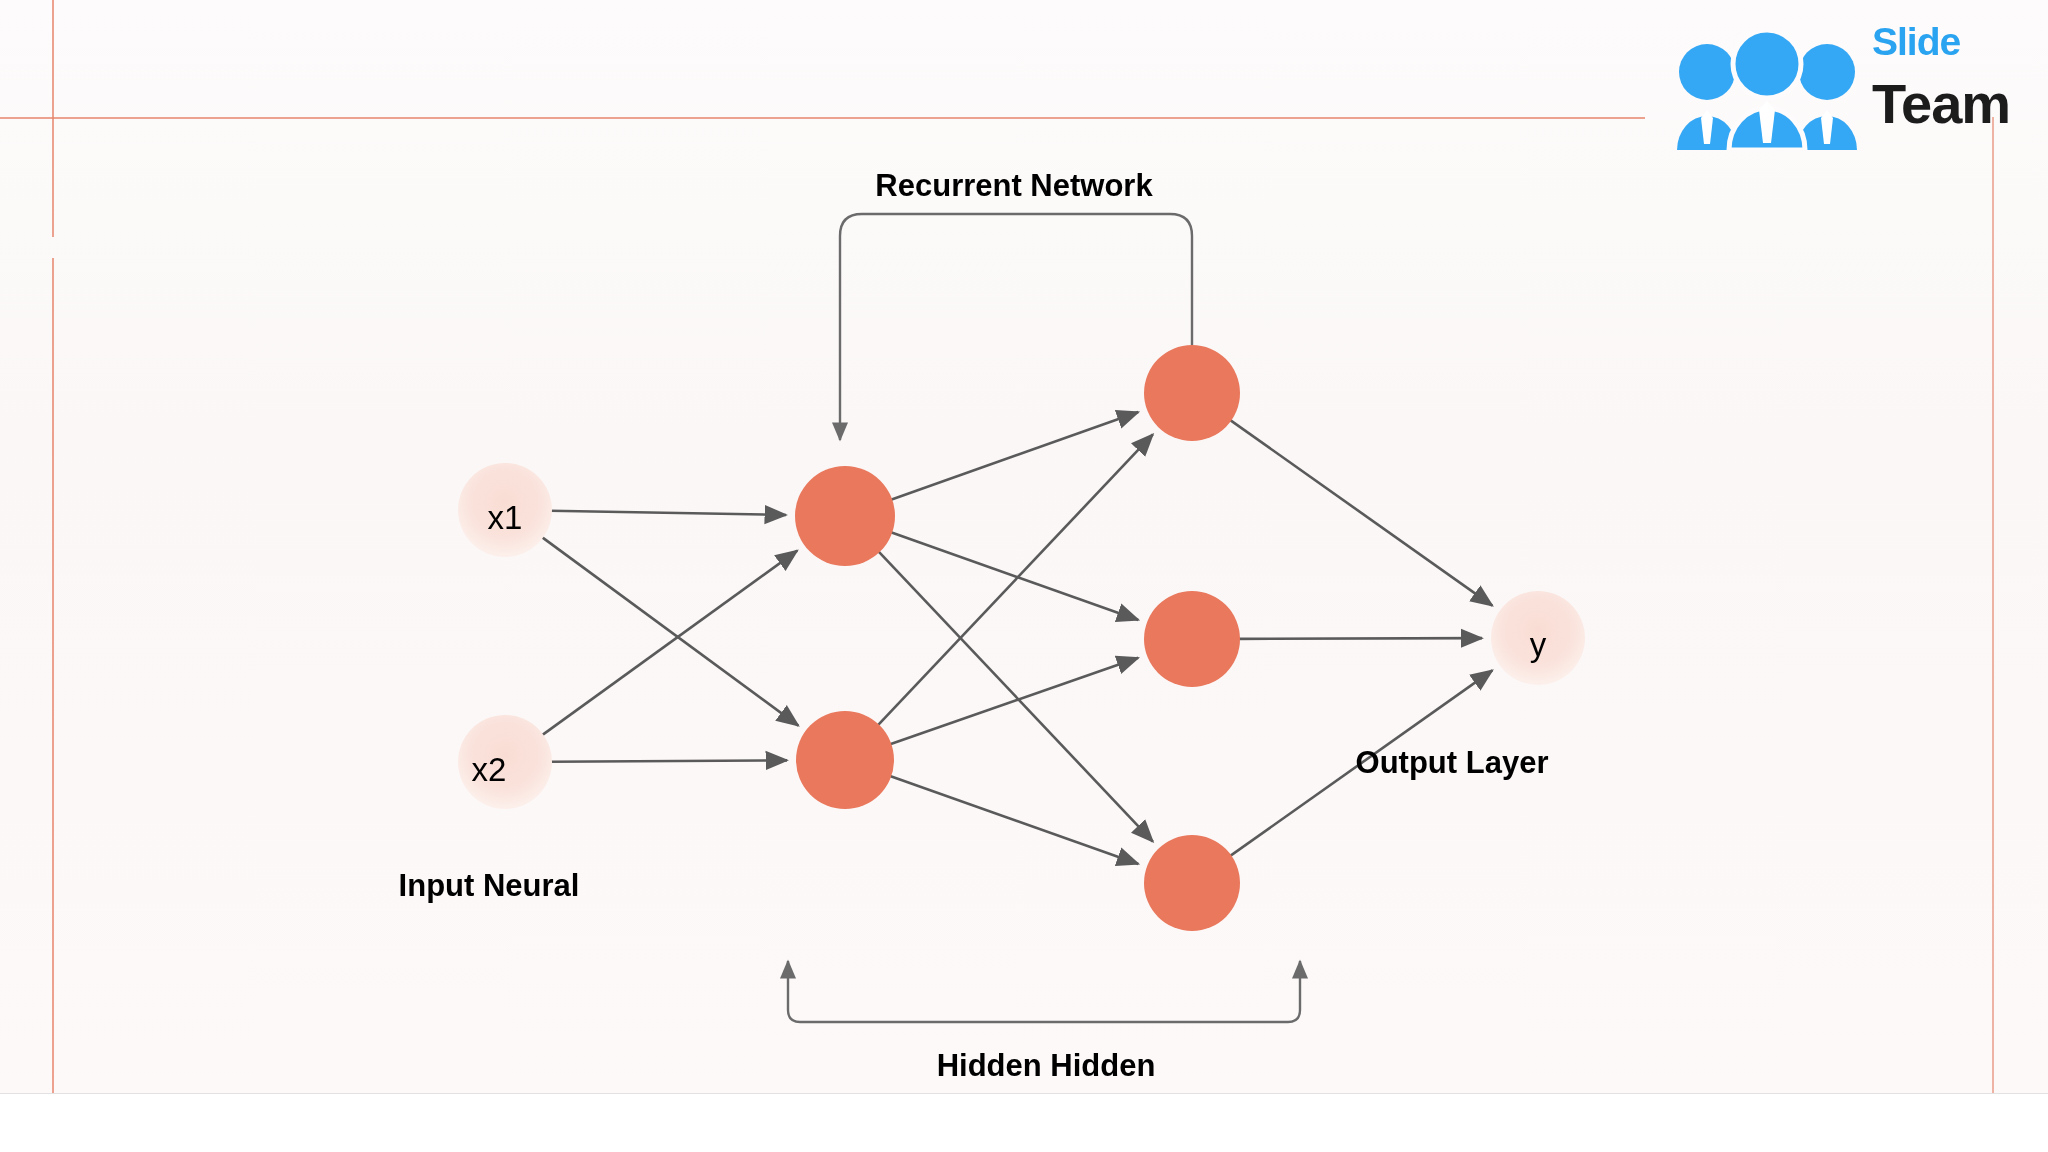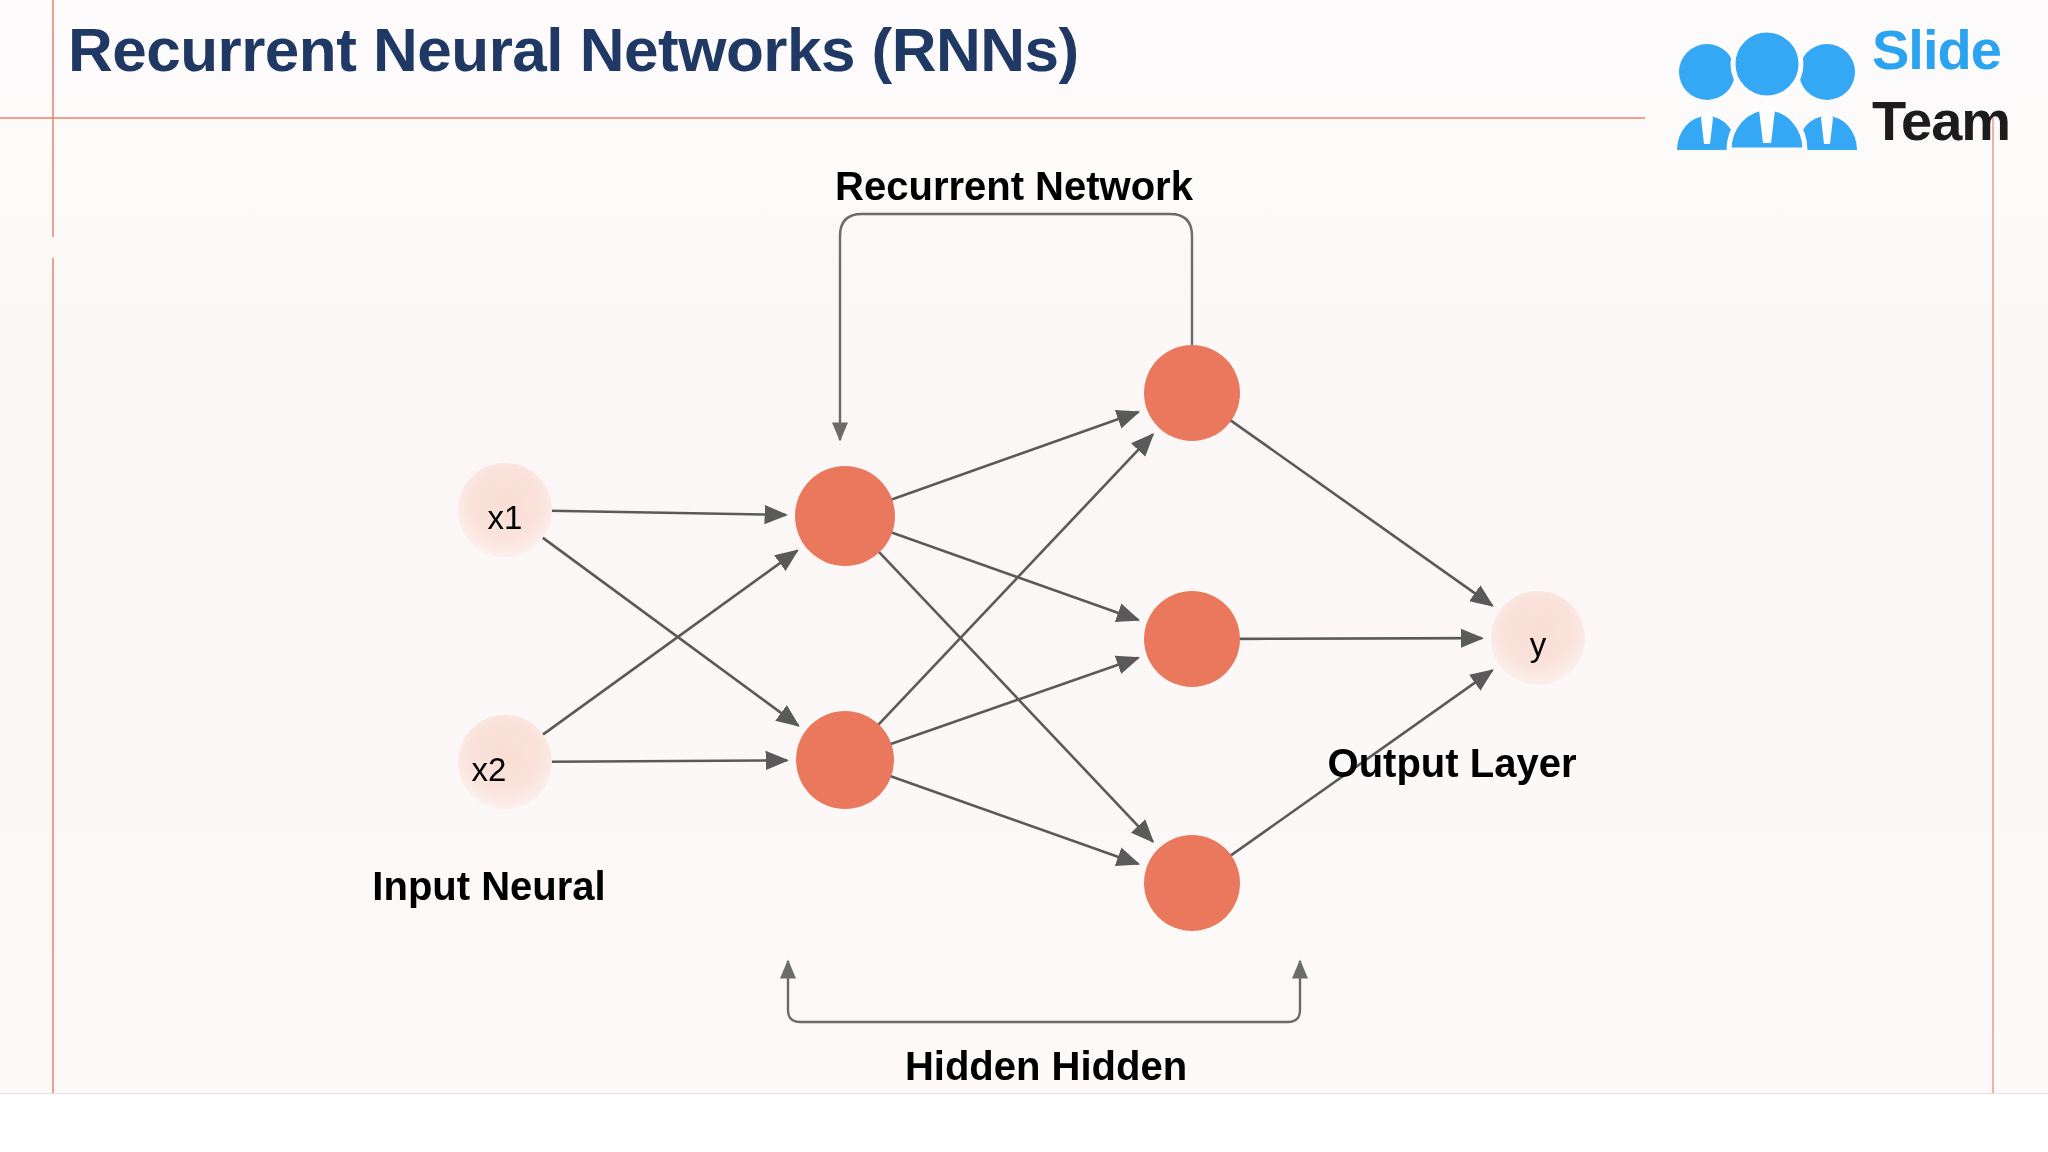--- a/index.html
+++ b/index.html
@@ -87,21 +87,21 @@
     width: 350px;
     height: 140px;
   }
   #logo .wordmark {
     position: absolute;
     left: 205px;
     top: 8px;
     line-height: 1;
   }
   #logo .word-slide {
-    font-size: 56px;
+    font-size: 39px;
     font-weight: 700;
     color: #2aa3f0;
     letter-spacing: -1px;
     display: block;
   }
   #logo .word-team {
     font-size: 56px;
     font-weight: 700;
     color: #1c1c1c;
     letter-spacing: -1px;
@@ -129,39 +129,38 @@
     color: #000000;
     white-space: nowrap;
     transform: translate(-50%, -50%);
     pointer-events: none;
     text-align: center;
   }
   .io-label { font-size: 33px; }
 
   .section-label {
     position: absolute;
-    font-size: 40px;
+    font-size: 31px;
     font-weight: 700;
     color: #000000;
     white-space: nowrap;
     transform: translate(-50%, -50%);
     text-align: right;
   }
 </style>
 </head>
 <body>
 
 <div id="slide">
 
   <div class="rule rule-h-top"></div>
   <div class="rule rule-v-left-short"></div>
   <div class="rule rule-v-left-long"></div>
   <div class="rule rule-v-right"></div>
 
-  <div id="page-title">Recurrent Neural Networks (RNNs)</div>
 
   <div id="logo">
     <span class="people-icon">
       <svg width="200" height="118" viewBox="0 0 200 118" xmlns="http://www.w3.org/2000/svg">
 
         <circle cx="40" cy="40" r="28" fill="#35A8F5"></circle>
         <path d="M10 118 a30 34 0 0 1 60 0 z" fill="#35A8F5"></path>
         <path d="M34 86 l6 -8 h0 l6 8 l-3 26 h-6 z" fill="#ffffff"></path>
 
         <circle cx="160" cy="40" r="28" fill="#35A8F5"></circle>

